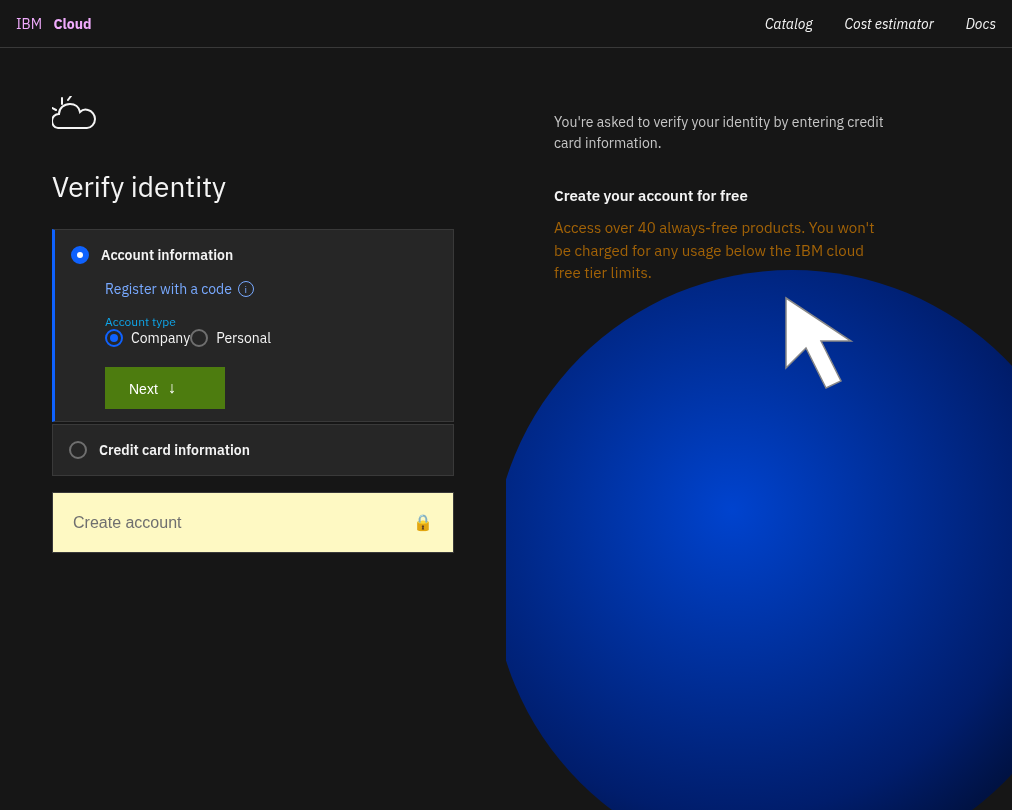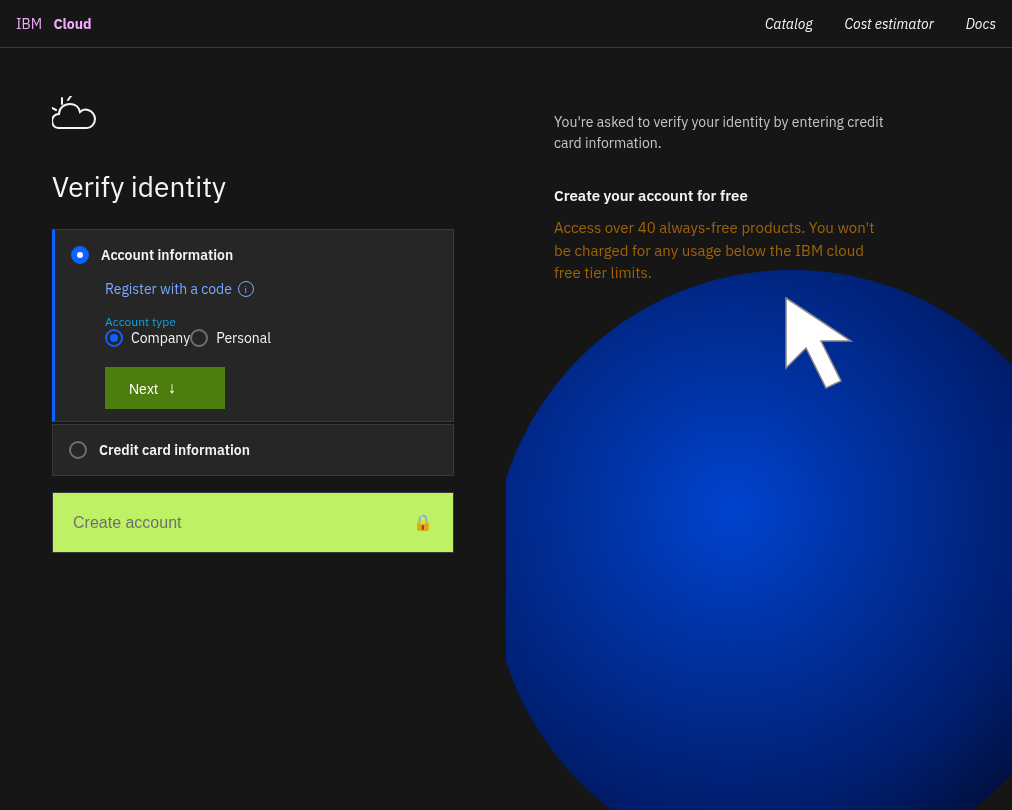--- a/index.html
+++ b/index.html
@@ -200,21 +200,21 @@
       cursor: pointer;
       min-width: 120px;
     }
     .down-arrow {
       font-size: 16px;
     }
 
     
     .create-account-btn {
       width: 402px;
-      background: #bef264;
+      background: #fef9c3;
       color: #6f6f6f;
       border: 1px solid #393939;
       padding: 20px 20px;
       font-size: 16px;
       display: flex;
       align-items: center;
       justify-content: space-between;
       cursor: not-allowed;
       margin-top: 16px;
     }

